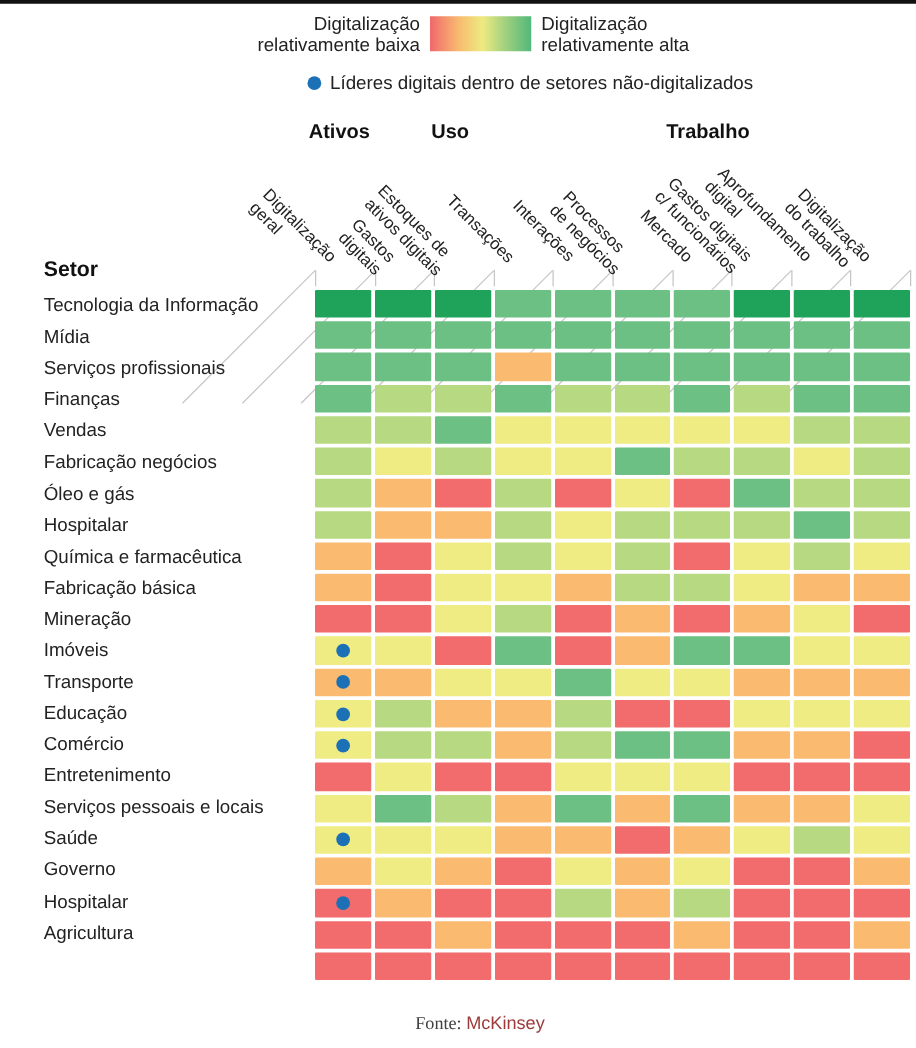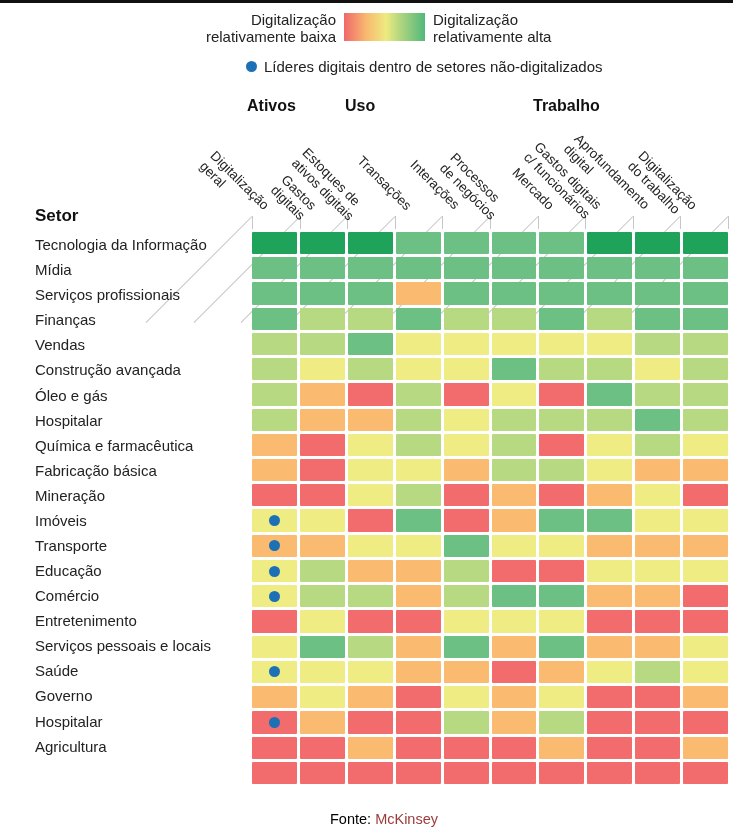--- a/index.html
+++ b/index.html
@@ -33,21 +33,21 @@
   .row-header{position:absolute;left:35px;top:206px;font-size:17px;font-weight:bold;color:#111;}
   #row-labels{position:absolute;left:35px;top:232px;width:212px;}
   .row-label{height:25.09px;display:flex;align-items:center;font-size:15px;color:#222;}
   #grid{position:absolute;left:252px;top:232px;width:476px;height:552px;
         display:grid;grid-template-columns:repeat(10,1fr);grid-auto-rows:1fr;gap:3px;}
   .cell{border-radius:1px;display:flex;align-items:center;justify-content:center;}
   .cell-dot{width:11px;height:11px;border-radius:50%;}
 
   
   .footer{position:absolute;left:35px;right:0;top:811px;text-align:center;font-size:14.5px;}
-  .footer .prefix{color:#000000;}
+  .footer .prefix{color:#404040;font-family:Liberation Serif, serif;}
   .footer .src{text-decoration:none;cursor:pointer;}
 </style>
 </head>
 <body>
 
 <div class="page">
   <div class="topbar"></div>
 
   <div class="legend-low">Digitalização
 relativamente baixa</div>
@@ -108,21 +108,21 @@
 do trabalho</div>
     </div>
 
   <div class="row-header">Setor</div>
   <div id="row-labels">
       <div class="row-label">Tecnologia da Informação</div>
       <div class="row-label">Mídia</div>
       <div class="row-label">Serviços profissionais</div>
       <div class="row-label">Finanças</div>
       <div class="row-label">Vendas</div>
-      <div class="row-label">Construção avançada</div>
+      <div class="row-label">Fabricação negócios</div>
       <div class="row-label">Óleo e gás</div>
       <div class="row-label">Hospitalar</div>
       <div class="row-label">Química e farmacêutica</div>
       <div class="row-label">Fabricação básica</div>
       <div class="row-label">Mineração</div>
       <div class="row-label">Imóveis</div>
       <div class="row-label">Transporte</div>
       <div class="row-label">Educação</div>
       <div class="row-label">Comércio</div>
       <div class="row-label">Entretenimento</div>

